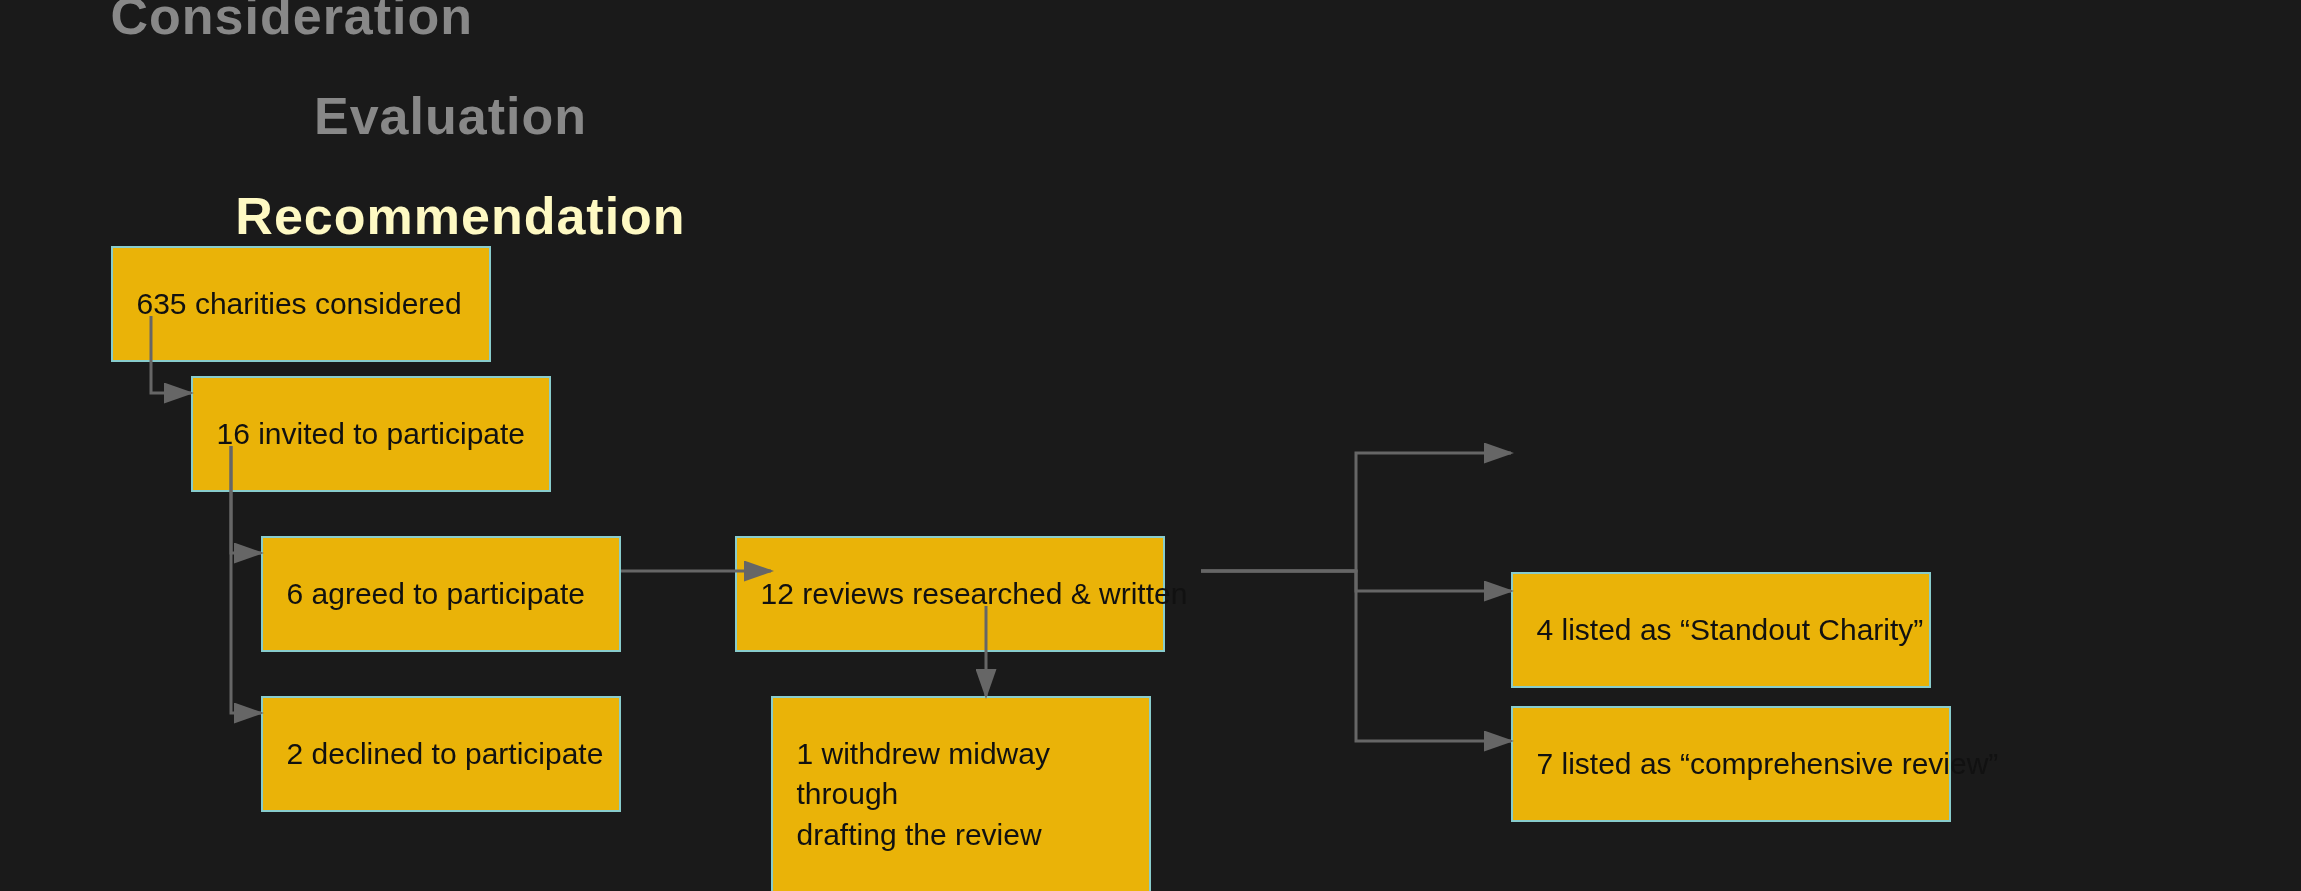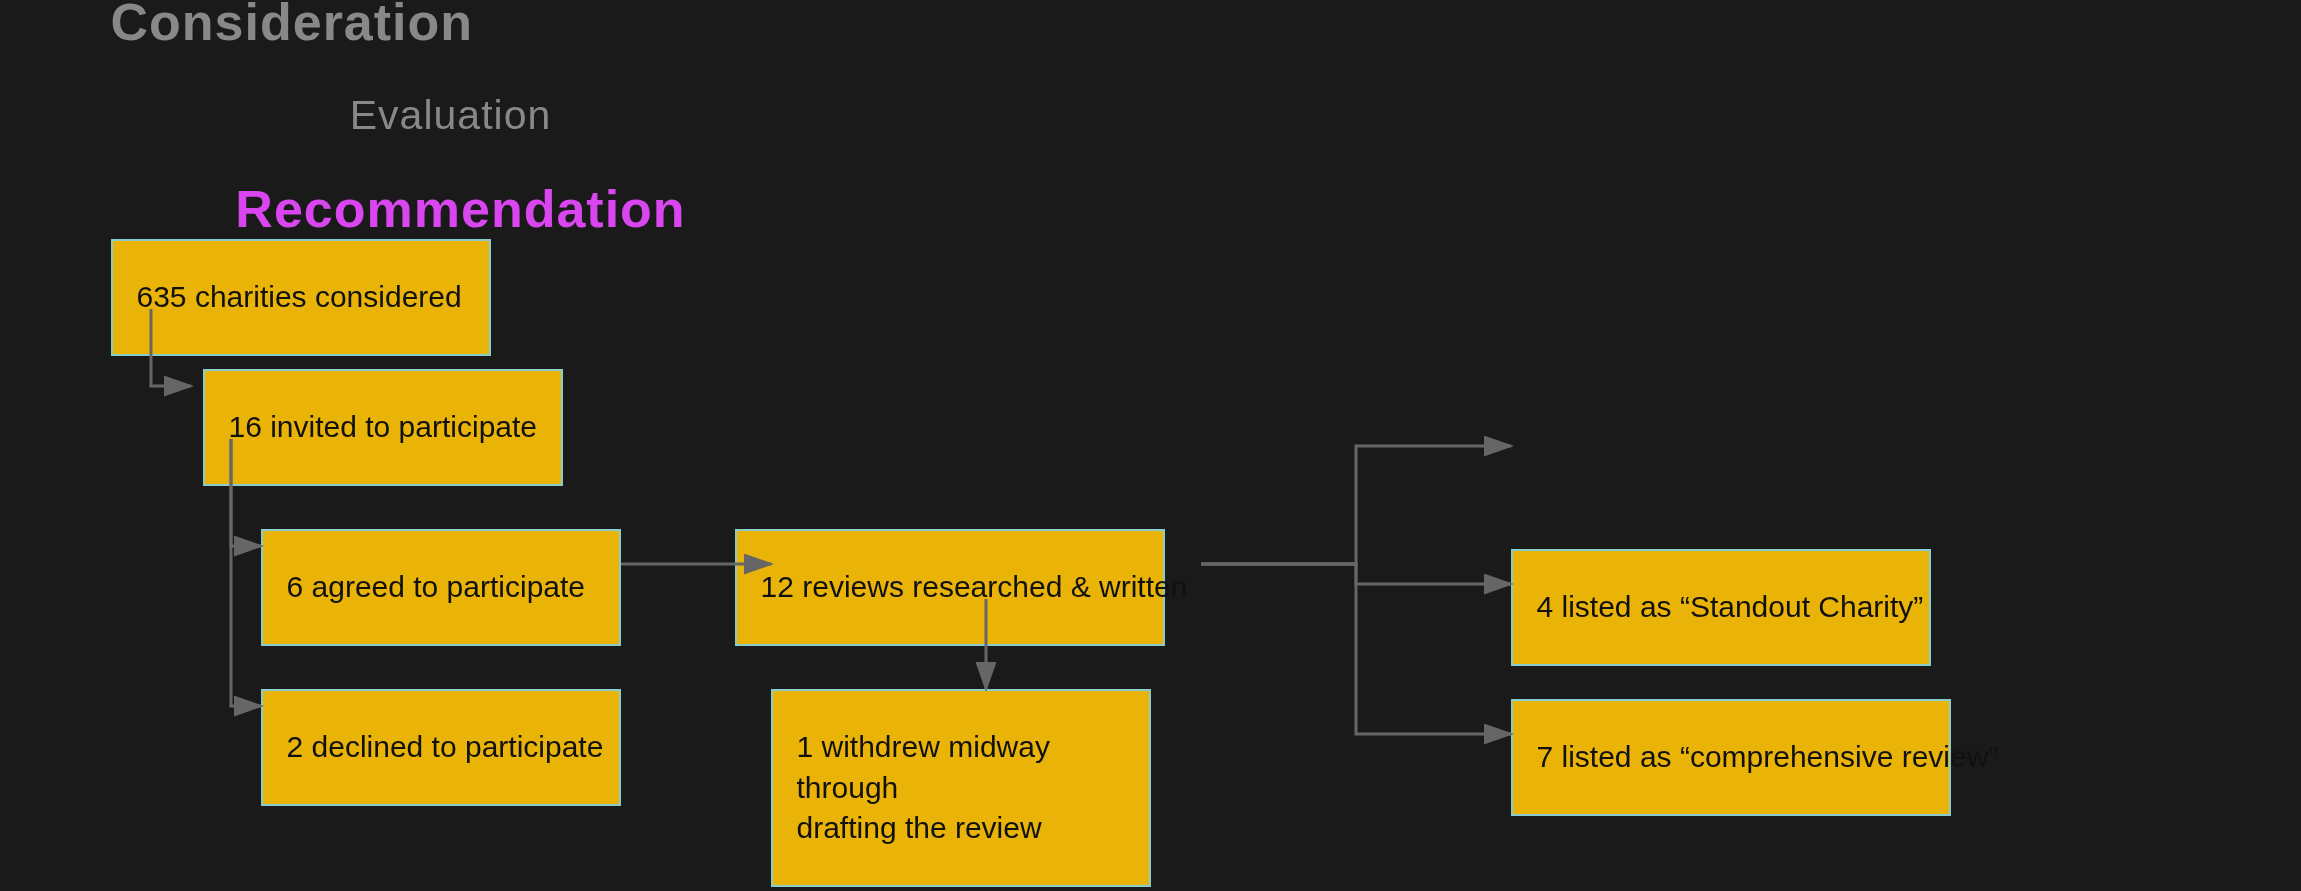--- a/index.html
+++ b/index.html
@@ -45,33 +45,33 @@
       font-size: 52px;
       font-weight: 700;
       color: #888888;
       letter-spacing: 1px;
       padding-top: 40px;
       padding-left: 0;
     }
 
     .header-evaluation {
       width: 680px;
-      font-size: 41px;
-      font-weight: 400;
+      font-size: 52px;
+      font-weight: 700;
       color: #888888;
       letter-spacing: 1px;
       padding-top: 40px;
       text-align: center;
     }
 
     .header-recommendation {
       width: 700px;
       font-size: 52px;
       font-weight: 700;
-      color: #d946ef;
+      color: #fef9c3;
       letter-spacing: 1px;
       padding-top: 40px;
       text-align: center;
     }
 
     .flow-area {
       position: relative;
       width: 2080px;
       height: 700px;
       margin: 0 60px;
@@ -102,34 +102,34 @@
   <div class="headers-row">
     <div class="header-consideration">Consideration</div>
     <div class="header-evaluation">Evaluation</div>
     <div class="header-recommendation">Recommendation</div>
   </div>
 
   <div class="flow-area">
 
     <div class="flow-box" style="left: 0px; top: 0px; width: 380px;">635 charities considered</div>
 
-    <div class="flow-box" style="left: 92px; top: 130px; width: 360px; text-align: center;">16 invited to participate</div>
+    <div class="flow-box" style="left: 80px; top: 130px; width: 360px; text-align: center;">16 invited to participate</div>
 
     <div class="flow-box" style="left: 150px; top: 290px; width: 360px;">6 agreed to participate</div>
 
     <div class="flow-box" style="left: 150px; top: 450px; width: 360px;">2 declined to participate</div>
 
     <div class="flow-box" style="left: 624px; top: 290px; width: 430px;">12 reviews researched &amp; written</div>
 
     <div class="flow-box multiline" style="left: 660px; top: 450px; width: 380px;">
       <span>1 withdrew midway through<br>drafting the review</span>
     </div>
 
 
-    <div class="flow-box" style="left: 1400px; top: 310px; width: 420px;">4 listed as “Standout Charity”</div>
+    <div class="flow-box" style="left: 1400px; top: 326px; width: 420px;">4 listed as “Standout Charity”</div>
 
     <div class="flow-box" style="left: 1400px; top: 460px; width: 440px;">7 listed as “comprehensive review”</div>
 
     <svg class="diagram-svg" viewBox="0 0 2080 700" xmlns="http://www.w3.org/2000/svg">
       <defs>
         <marker id="arrowhead" markerWidth="10" markerHeight="7" refX="9" refY="3.5" orient="auto">
           <polygon points="0 0, 10 3.5, 0 7" fill="#666666"></polygon>
         </marker>
         <marker id="arrowhead-down" markerWidth="10" markerHeight="7" refX="9" refY="3.5" orient="auto">
           <polygon points="0 0, 10 3.5, 0 7" fill="#666666"></polygon>

